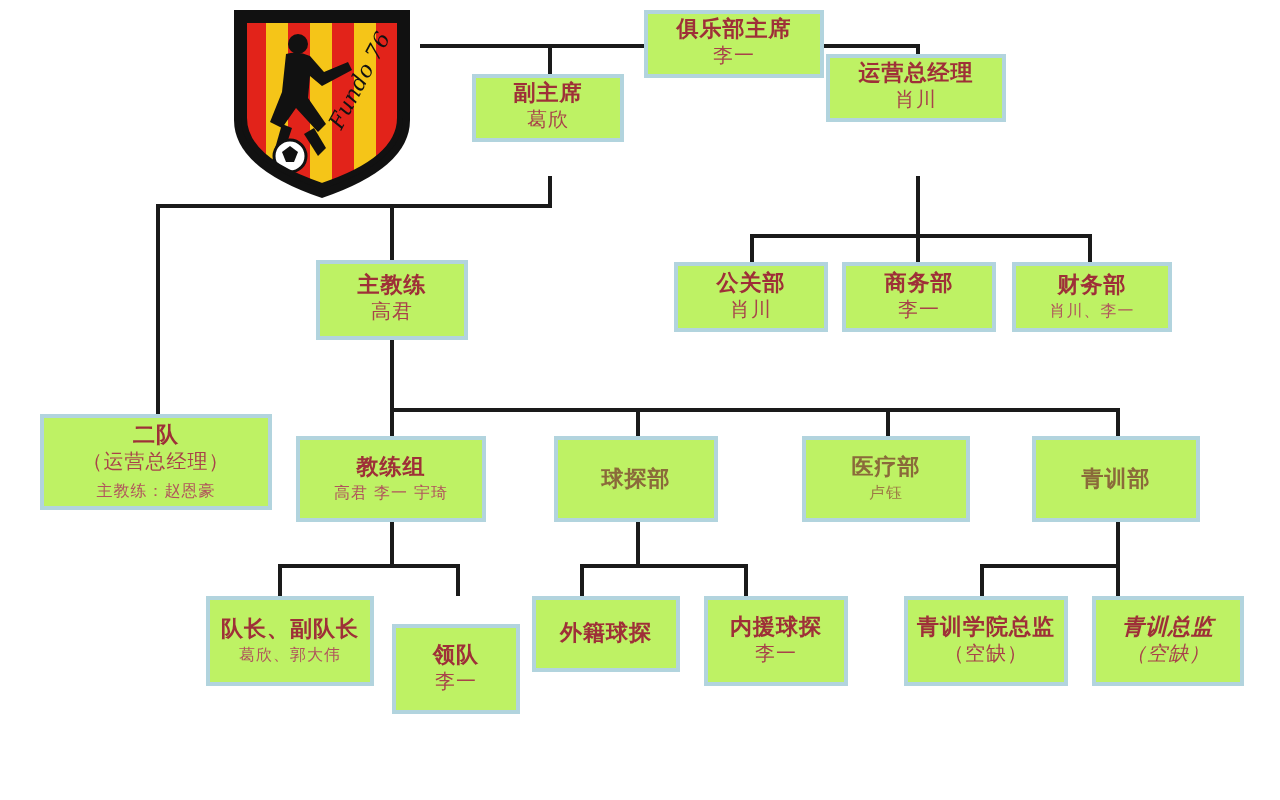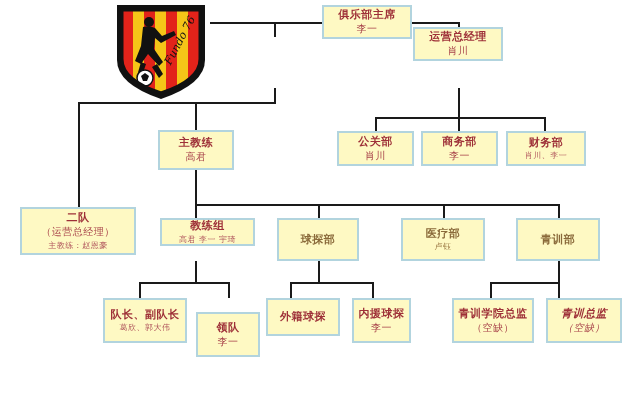--- a/index.html
+++ b/index.html
@@ -25,21 +25,21 @@
     position: absolute;
     background: #1a1a1a;
   }
   .line.h { height: 2px; }
   .line.v { width: 2px; }
 
   
   .node {
     position: absolute;
     box-sizing: border-box;
-    background: #fef9c3;
+    background: #bef264;
     border: 2px solid #b2d4de;
     display: flex;
     flex-direction: column;
     align-items: center;
     justify-content: center;
     text-align: center;
     color: #9c2f35;
     line-height: 1.25;
     letter-spacing: 0.5px;
   }
@@ -145,20 +145,24 @@
   <div class="line v" style="left:558px; top:261px; height:22px;"></div>
   <div class="line h" style="left:490px; top:282px; width:70px;"></div>
   <div class="line v" style="left:490px; top:282px; height:16px;"></div>
   <div class="line v" style="left:558px; top:282px; height:16px;"></div>
 
   <div class="node" style="left:322px; top:5px; width:90px; height:34px;">
     <span class="title">俱乐部主席</span>
     <span class="sub">李一</span>
   </div>
 
+  <div class="node" style="left:236px; top:37px; width:76px; height:34px;">
+    <span class="title">副主席</span>
+    <span class="sub">葛欣</span>
+  </div>
 
   <div class="node" style="left:413px; top:27px; width:90px; height:34px;">
     <span class="title">运营总经理</span>
     <span class="sub">肖川</span>
   </div>
 
   <div class="node" style="left:337px; top:131px; width:77px; height:35px;">
     <span class="title">公关部</span>
     <span class="sub">肖川</span>
   </div>
@@ -177,21 +181,21 @@
     <span class="title">主教练</span>
     <span class="sub">高君</span>
   </div>
 
   <div class="node" style="left:20px; top:207px; width:116px; height:48px;">
     <span class="title">二队</span>
     <span class="sub">（运营总经理）</span>
     <span class="sub small">主教练：赵恩豪</span>
   </div>
 
-  <div class="node" style="left:148px; top:218px; width:95px; height:28px;margin-left:12px;">
+  <div class="node" style="left:148px; top:218px; width:95px; height:43px;">
     <span class="title">教练组</span>
     <span class="sub small">高君 李一 宇琦</span>
   </div>
 
   <div class="node brownish" style="left:277px; top:218px; width:82px; height:43px;">
     <span class="title">球探部</span>
   </div>
 
   <div class="node brownish" style="left:401px; top:218px; width:84px; height:43px;">
     <span class="title">医疗部</span>
@@ -209,21 +213,21 @@
 
   <div class="node" style="left:196px; top:312px; width:64px; height:45px;">
     <span class="title">领队</span>
     <span class="sub">李一</span>
   </div>
 
   <div class="node" style="left:266px; top:298px; width:74px; height:38px;">
     <span class="title">外籍球探</span>
   </div>
 
-  <div class="node" style="left:352px; top:298px; width:59px; height:45px;">
+  <div class="node" style="left:352px; top:298px; width:72px; height:45px;">
     <span class="title">内援球探</span>
     <span class="sub">李一</span>
   </div>
 
   <div class="node" style="left:452px; top:298px; width:82px; height:45px;">
     <span class="title">青训学院总监</span>
     <span class="sub">（空缺）</span>
   </div>
 
   <div class="node" style="left:546px; top:298px; width:76px; height:45px;font-style:italic;">

